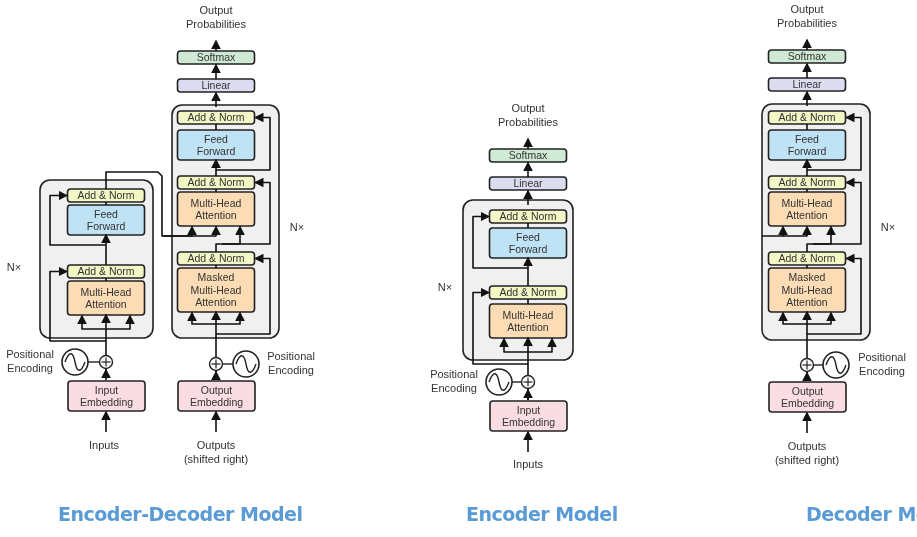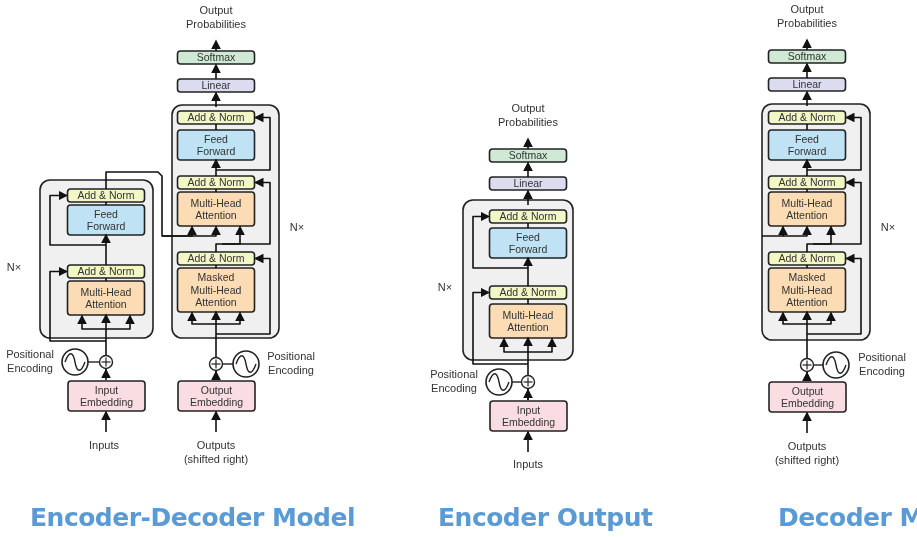--- a/index.html
+++ b/index.html
@@ -1,20 +1,20 @@
 <!DOCTYPE html>
 <html><head>
 <meta charset="utf-8">
 <style>
   html,body{margin:0;padding:0;background:#ffffff;}
   body{width:917px;height:537px;position:relative;overflow:hidden;font-family:"Liberation Sans",sans-serif;}
   svg{position:absolute;left:0;top:0;}
   .lbl{font-family:"Liberation Sans",sans-serif;font-size:11px;fill:#333;}
   .blk-t{font-family:"Liberation Sans",sans-serif;font-size:10.5px;fill:#333;}
-  .title{position:absolute;top:503px;font-family:"DejaVu Sans",sans-serif;font-weight:bold;font-size:25px;color:#5b9bd5;letter-spacing:-0.5px;white-space:nowrap;}
+  .title{position:absolute;top:503px;font-family:"DejaVu Sans",sans-serif;font-weight:bold;font-size:19px;color:#5b9bd5;letter-spacing:-0.5px;white-space:nowrap;margin-left:28px;}
 </style>
 </head>
 <body>
 
 <svg id="diagram" width="917" height="537" viewBox="0 0 917 537">
   <defs>
     <marker id="ah" markerWidth="6" markerHeight="6" refX="5" refY="3" orient="auto">
       <path d="M0,0 L6,3 L0,6 z" fill="#111"></path>
     </marker>
   </defs>
@@ -203,14 +203,14 @@
       <polyline points="807,381 807,373" fill="none" stroke="#111" stroke-width="1.6" stroke-linejoin="round" marker-end="url(#ah)"></polyline>
       <polyline points="807,433 807,413" fill="none" stroke="#111" stroke-width="1.6" stroke-linejoin="round" marker-end="url(#ah)"></polyline>
       <text x="807" y="450" class="lbl" text-anchor="middle">Outputs</text>
       <text x="807" y="464" class="lbl" text-anchor="middle">(shifted right)</text>
       <text x="882" y="361" class="lbl" text-anchor="middle">Positional</text>
       <text x="882" y="375" class="lbl" text-anchor="middle">Encoding</text>
     </g>
 </svg>
 
 <div class="title" style="left:30px;">Encoder-Decoder Model</div>
-<div class="title" style="left:438px;">Encoder Output</div>
+<div class="title" style="left:438px;">Encoder Model</div>
 <div class="title" style="left:778px;">Decoder Model</div>
 
 </body></html>

